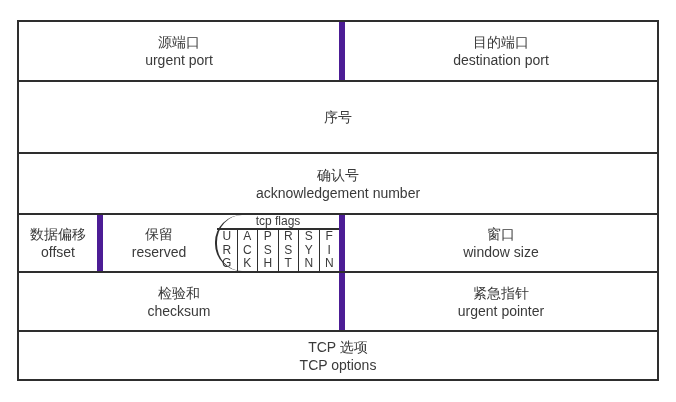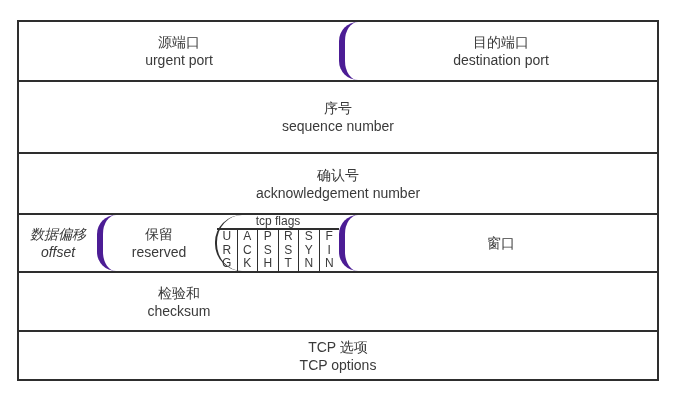--- a/index.html
+++ b/index.html
@@ -32,25 +32,24 @@
   .row-6 { flex: 1; justify-content: center; }
 
   .cell {
     flex: 1;
     display: flex;
     flex-direction: column;
     justify-content: center;
     align-items: center;
     text-align: center;
     overflow: hidden;
-    border-radius: 19px;
   }
   .cell.bl { border-left: 6px solid #4c1d95; }
   .half-left { flex: 0 0 320px; }
-  .w-offset   { flex: 0 0 78px; font-style: italic; }
+  .w-offset   { flex: 0 0 78px; }
   .w-reserved { flex: 0 0 118px; }
 
   .lbl { font-size: 14px; line-height: 18px; white-space: nowrap; }
 
   .flags-block {
     flex: 0 0 124px;
     border-left: 2px solid #2e2e2e;
     display: flex;
     flex-direction: column;
     border-radius: 27px;
@@ -94,21 +93,20 @@
       </div>
       <div class="cell bl">
         <div class="lbl">目的端口</div>
         <div class="lbl">destination port</div>
       </div>
     </div>
 
     <div class="row row-2">
       <div class="cell">
         <div class="lbl">序号</div>
-        <div class="lbl">sequence number</div>
       </div>
     </div>
 
     <div class="row row-3">
       <div class="cell">
         <div class="lbl">确认号</div>
         <div class="lbl">acknowledgement number</div>
       </div>
     </div>
 
@@ -139,27 +137,32 @@
           <div class="flag-col">
             <div class="flag-letters">SYN</div>
           </div>
           <div class="flag-col">
             <div class="flag-letters">FIN</div>
           </div>
         </div>
       </div>
       <div class="cell bl">
         <div class="lbl">窗口</div>
+        <div class="lbl">window size</div>
       </div>
     </div>
 
     <div class="row row-5">
       <div class="cell half-left">
         <div class="lbl">检验和</div>
         <div class="lbl">checksum</div>
+      </div>
+      <div class="cell bl">
+        <div class="lbl">紧急指针</div>
+        <div class="lbl">urgent pointer</div>
       </div>
     </div>
 
     <div class="row row-6">
       <div class="cell">
         <div class="lbl">TCP 选项</div>
         <div class="lbl">TCP options</div>
       </div>
     </div>
 

